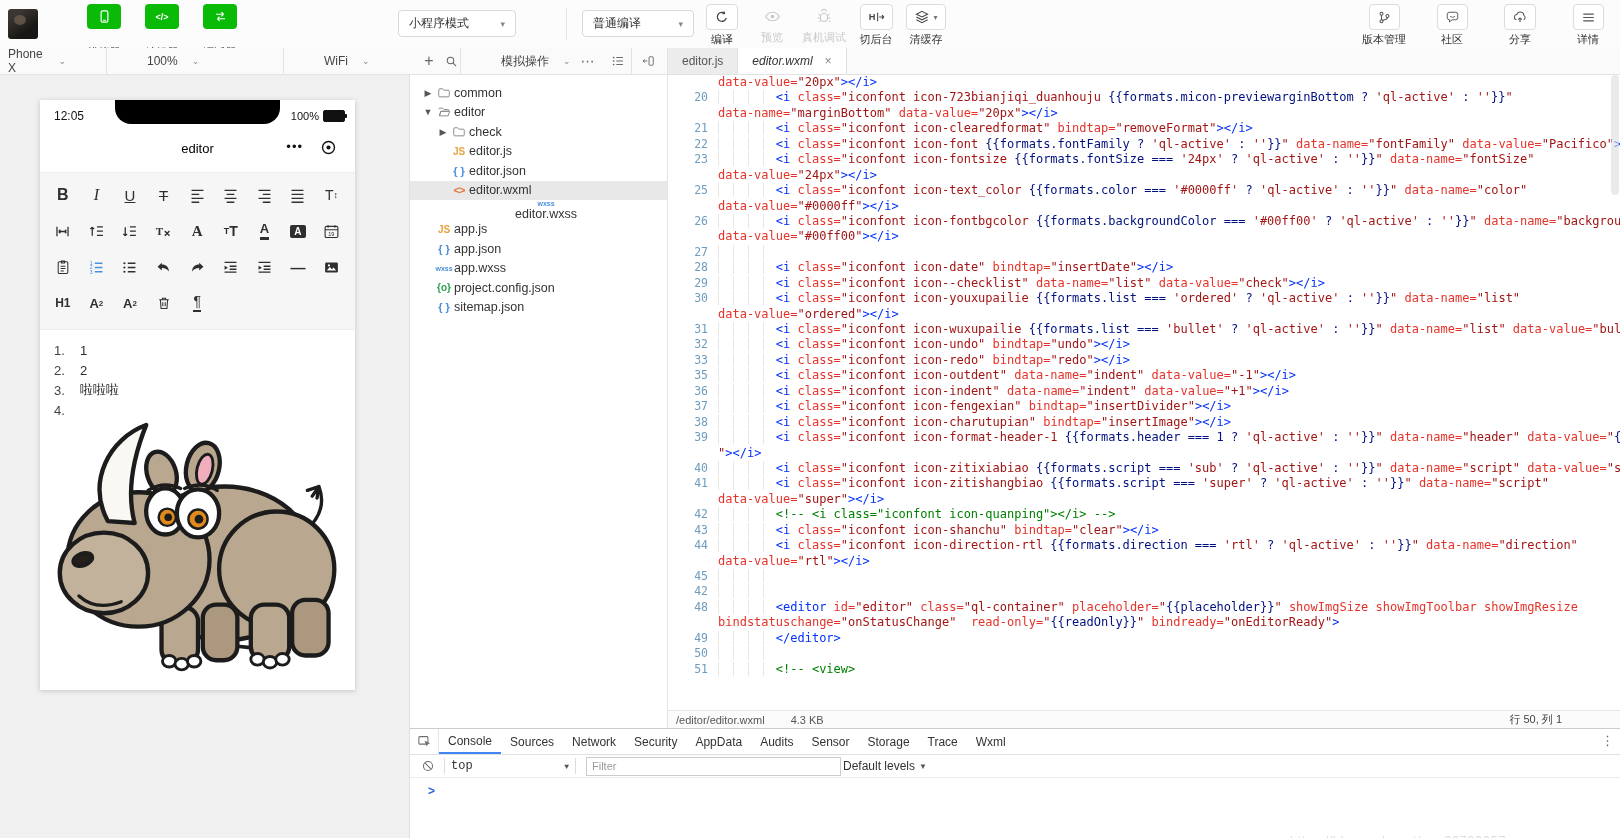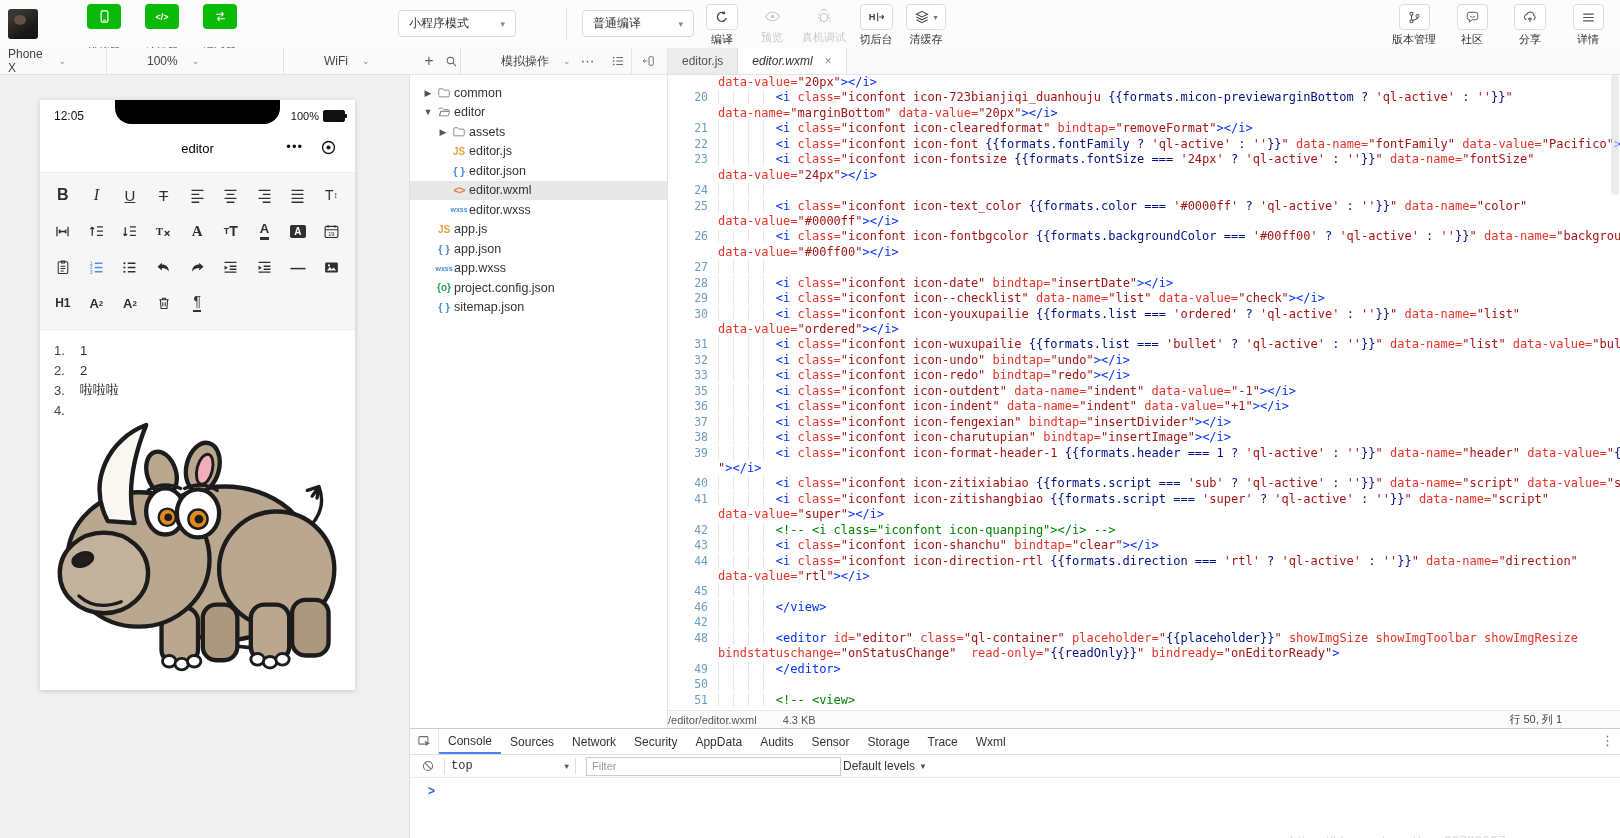--- a/index.html
+++ b/index.html
@@ -72,21 +72,21 @@
   .ct{white-space:pre;color:#222;}
   .ct .tg{color:#0431fa;}
   .ct .at{color:#e5332a;}
   .ct .s{color:#a31515;}
   .ct .ex{color:#001080;}
   .ct .cm{color:#008000;}
   .ct .ind{background:repeating-linear-gradient(to right,#e7e7e7 0 1px,transparent 1px 15px);}
   .vscroll{position:absolute;right:1px;top:0;width:8px;height:120px;background:#dcdcdc;border-radius:4px;opacity:.6;}
   
   .statusbar{position:absolute;left:668px;top:710px;width:952px;height:18px;background:#fbfbfb;border-top:1px solid #e6e6e6;display:flex;align-items:center;font-size:11px;color:#555;box-sizing:border-box;}
-  .statusbar .path{margin-left:0;}
+  .statusbar .path{margin-left:8px;}
   .statusbar .size{margin-left:26px;}
   .statusbar .cursorpos{margin-left:auto;margin-right:58px;color:#444;}
   
   .devtools{position:absolute;left:410px;top:728px;width:1210px;height:110px;background:#fff;border-top:1px solid #ccc;box-sizing:border-box;}
   .dtabs{position:relative;height:25px;border-bottom:1px solid #e0e0e0;display:flex;align-items:center;}
   .dtabs .insp{width:28px;display:flex;justify-content:center;border-right:1px solid #e6e6e6;height:100%;align-items:center;cursor:pointer;}
   .dtab{padding:0 9px;font-size:12px;color:#333;height:100%;display:flex;align-items:center;box-sizing:border-box;cursor:pointer;}
   .dtab.active{border-bottom:2px solid #4285f4;}
   .dmenu{position:absolute;right:6px;top:4px;color:#666;font-size:13px;cursor:pointer;}
   .frow{height:22px;border-bottom:1px solid #ebebeb;display:flex;align-items:center;font-size:12px;color:#333;}
@@ -185,21 +185,21 @@
           <div class="ic">
             <svg viewBox="0 0 20 20" width="16" height="16" fill="none" stroke="#444" stroke-width="1.3">
               <path d="M10 3l7 3.5L10 10 3 6.5z"></path>
               <path d="M3 10l7 3.5 7-3.5M3 13.5L10 17l7-3.5"></path>
             </svg>
             <span class="caret">▾</span>
           </div>
           <div class="lb">清缓存</div>
         </div>
       </div>
-    <div class="row abs" style="right:6px;top:4px;gap:6px;" id="rightBtns">
+    <div class="row abs" style="right:6px;top:4px;gap:16px;" id="rightBtns">
         <div class="action boxed" style="min-width: 52px;">
           <div class="ic">
             <svg viewBox="0 0 20 20" width="15" height="15" fill="none" stroke="#555" stroke-width="1.4">
               <circle cx="6" cy="5" r="2"></circle>
               <circle cx="6" cy="15" r="2"></circle>
               <circle cx="14" cy="8" r="2"></circle>
               <path d="M6 7v6M14 10c0 3.5-5 2.5-7.5 4.5"></path>
             </svg>
           </div>
           <div class="lb">版本管理</div>
@@ -591,21 +591,21 @@
         </span>
         <span>editor</span>
       </div>
       <div class="titem" style="padding-left: 27px;">
         <span class="arrow">▶</span>
         <span class="ficon">
           <svg viewBox="0 0 20 20" width="14" height="14" fill="none" stroke="#8a8a8a" stroke-width="1.4">
             <path d="M2.5 5.5A1.5 1.5 0 0 1 4 4h4l2 2h6a1.5 1.5 0 0 1 1.5 1.5V14A1.5 1.5 0 0 1 16 15.5H4A1.5 1.5 0 0 1 2.5 14z"></path>
           </svg>
         </span>
-        <span>assets</span>
+        <span>check</span>
       </div>
       <div class="titem" style="padding-left: 27px;">
         <span class="arrow"></span>
         <span class="ficon">
           <span class="bjs">JS</span>
         </span>
         <span>editor.js</span>
       </div>
       <div class="titem" style="padding-left: 27px;">
         <span class="arrow"></span>
@@ -614,21 +614,21 @@
         </span>
         <span>editor.json</span>
       </div>
       <div class="titem sel" style="padding-left: 27px;">
         <span class="arrow"></span>
         <span class="ficon">
           <span class="bwxml">&lt;&gt;</span>
         </span>
         <span>editor.wxml</span>
       </div>
-      <div class="titem" style="padding-left: 27px;">
+      <div class="titem" style="padding-left: 15px; flex-direction: column;">
         <span class="arrow"></span>
         <span class="ficon">
           <span class="bwxss">wxss</span>
         </span>
         <span>editor.wxss</span>
       </div>
       <div class="titem" style="padding-left: 12px;">
         <span class="arrow"></span>
         <span class="ficon">
           <span class="bjs">JS</span>
@@ -667,21 +667,20 @@
 
   <div class="codepanel" id="codePanel">
     <div class="vscroll"></div>
   <div class="crow"><span class="ln"></span><span class="ct"><span class="at">data-value</span><span class="at">=</span><span class="s">"20px"</span><span class="tg">&gt;</span><span class="tg">&lt;/i</span><span class="tg">&gt;</span></span></div>
       <div class="crow"><span class="ln">20</span><span class="ct"><span class="ind">&nbsp;&nbsp;&nbsp;&nbsp;&nbsp;&nbsp;&nbsp;&nbsp;</span><span class="tg">&lt;i</span> <span class="at">class</span><span class="at">=</span><span class="s">"iconfont icon-723bianjiqi_duanhouju </span><span class="ex">{{formats.micon-previewarginBottom ? </span><span class="s">'ql-active'</span><span class="ex"> : </span><span class="s">''</span><span class="ex">}}</span><span class="s">"</span></span></div>
       <div class="crow"><span class="ln"></span><span class="ct"><span class="at">data-name</span><span class="at">=</span><span class="s">"marginBottom"</span> <span class="at">data-value</span><span class="at">=</span><span class="s">"20px"</span><span class="tg">&gt;</span><span class="tg">&lt;/i</span><span class="tg">&gt;</span></span></div>
       <div class="crow"><span class="ln">21</span><span class="ct"><span class="ind">&nbsp;&nbsp;&nbsp;&nbsp;&nbsp;&nbsp;&nbsp;&nbsp;</span><span class="tg">&lt;i</span> <span class="at">class</span><span class="at">=</span><span class="s">"iconfont icon-clearedformat"</span> <span class="at">bindtap</span><span class="at">=</span><span class="s">"removeFormat"</span><span class="tg">&gt;</span><span class="tg">&lt;/i</span><span class="tg">&gt;</span></span></div>
       <div class="crow"><span class="ln">22</span><span class="ct"><span class="ind">&nbsp;&nbsp;&nbsp;&nbsp;&nbsp;&nbsp;&nbsp;&nbsp;</span><span class="tg">&lt;i</span> <span class="at">class</span><span class="at">=</span><span class="s">"iconfont icon-font </span><span class="ex">{{formats.fontFamily ? </span><span class="s">'ql-active'</span><span class="ex"> : </span><span class="s">''</span><span class="ex">}}</span><span class="s">"</span> <span class="at">data-name</span><span class="at">=</span><span class="s">"fontFamily"</span> <span class="at">data-value</span><span class="at">=</span><span class="s">"Pacifico"</span><span class="tg">&gt;</span></span></div>
       <div class="crow"><span class="ln">23</span><span class="ct"><span class="ind">&nbsp;&nbsp;&nbsp;&nbsp;&nbsp;&nbsp;&nbsp;&nbsp;</span><span class="tg">&lt;i</span> <span class="at">class</span><span class="at">=</span><span class="s">"iconfont icon-fontsize </span><span class="ex">{{formats.fontSize === </span><span class="s">'24px'</span><span class="ex"> ? </span><span class="s">'ql-active'</span><span class="ex"> : </span><span class="s">''</span><span class="ex">}}</span><span class="s">"</span> <span class="at">data-name</span><span class="at">=</span><span class="s">"fontSize"</span></span></div>
       <div class="crow"><span class="ln"></span><span class="ct"><span class="at">data-value</span><span class="at">=</span><span class="s">"24px"</span><span class="tg">&gt;</span><span class="tg">&lt;/i</span><span class="tg">&gt;</span></span></div>
-      <div class="crow"><span class="ln">24</span><span class="ct"><span class="ind">&nbsp;&nbsp;&nbsp;&nbsp;&nbsp;&nbsp;&nbsp;&nbsp;</span></span></div>
       <div class="crow"><span class="ln">25</span><span class="ct"><span class="ind">&nbsp;&nbsp;&nbsp;&nbsp;&nbsp;&nbsp;&nbsp;&nbsp;</span><span class="tg">&lt;i</span> <span class="at">class</span><span class="at">=</span><span class="s">"iconfont icon-text_color </span><span class="ex">{{formats.color === </span><span class="s">'#0000ff'</span><span class="ex"> ? </span><span class="s">'ql-active'</span><span class="ex"> : </span><span class="s">''</span><span class="ex">}}</span><span class="s">"</span> <span class="at">data-name</span><span class="at">=</span><span class="s">"color"</span></span></div>
       <div class="crow"><span class="ln"></span><span class="ct"><span class="at">data-value</span><span class="at">=</span><span class="s">"#0000ff"</span><span class="tg">&gt;</span><span class="tg">&lt;/i</span><span class="tg">&gt;</span></span></div>
       <div class="crow"><span class="ln">26</span><span class="ct"><span class="ind">&nbsp;&nbsp;&nbsp;&nbsp;&nbsp;&nbsp;&nbsp;&nbsp;</span><span class="tg">&lt;i</span> <span class="at">class</span><span class="at">=</span><span class="s">"iconfont icon-fontbgcolor </span><span class="ex">{{formats.backgroundColor === </span><span class="s">'#00ff00'</span><span class="ex"> ? </span><span class="s">'ql-active'</span><span class="ex"> : </span><span class="s">''</span><span class="ex">}}</span><span class="s">"</span> <span class="at">data-name</span><span class="at">=</span><span class="s">"backgroundColor"</span></span></div>
       <div class="crow"><span class="ln"></span><span class="ct"><span class="at">data-value</span><span class="at">=</span><span class="s">"#00ff00"</span><span class="tg">&gt;</span><span class="tg">&lt;/i</span><span class="tg">&gt;</span></span></div>
       <div class="crow"><span class="ln">27</span><span class="ct"><span class="ind">&nbsp;&nbsp;&nbsp;&nbsp;&nbsp;&nbsp;&nbsp;&nbsp;</span></span></div>
       <div class="crow"><span class="ln">28</span><span class="ct"><span class="ind">&nbsp;&nbsp;&nbsp;&nbsp;&nbsp;&nbsp;&nbsp;&nbsp;</span><span class="tg">&lt;i</span> <span class="at">class</span><span class="at">=</span><span class="s">"iconfont icon-date"</span> <span class="at">bindtap</span><span class="at">=</span><span class="s">"insertDate"</span><span class="tg">&gt;</span><span class="tg">&lt;/i</span><span class="tg">&gt;</span></span></div>
       <div class="crow"><span class="ln">29</span><span class="ct"><span class="ind">&nbsp;&nbsp;&nbsp;&nbsp;&nbsp;&nbsp;&nbsp;&nbsp;</span><span class="tg">&lt;i</span> <span class="at">class</span><span class="at">=</span><span class="s">"iconfont icon--checklist"</span> <span class="at">data-name</span><span class="at">=</span><span class="s">"list"</span> <span class="at">data-value</span><span class="at">=</span><span class="s">"check"</span><span class="tg">&gt;</span><span class="tg">&lt;/i</span><span class="tg">&gt;</span></span></div>
       <div class="crow"><span class="ln">30</span><span class="ct"><span class="ind">&nbsp;&nbsp;&nbsp;&nbsp;&nbsp;&nbsp;&nbsp;&nbsp;</span><span class="tg">&lt;i</span> <span class="at">class</span><span class="at">=</span><span class="s">"iconfont icon-youxupailie </span><span class="ex">{{formats.list === </span><span class="s">'ordered'</span><span class="ex"> ? </span><span class="s">'ql-active'</span><span class="ex"> : </span><span class="s">''</span><span class="ex">}}</span><span class="s">"</span> <span class="at">data-name</span><span class="at">=</span><span class="s">"list"</span></span></div>
       <div class="crow"><span class="ln"></span><span class="ct"><span class="at">data-value</span><span class="at">=</span><span class="s">"ordered"</span><span class="tg">&gt;</span><span class="tg">&lt;/i</span><span class="tg">&gt;</span></span></div>
       <div class="crow"><span class="ln">31</span><span class="ct"><span class="ind">&nbsp;&nbsp;&nbsp;&nbsp;&nbsp;&nbsp;&nbsp;&nbsp;</span><span class="tg">&lt;i</span> <span class="at">class</span><span class="at">=</span><span class="s">"iconfont icon-wuxupailie </span><span class="ex">{{formats.list === </span><span class="s">'bullet'</span><span class="ex"> ? </span><span class="s">'ql-active'</span><span class="ex"> : </span><span class="s">''</span><span class="ex">}}</span><span class="s">"</span> <span class="at">data-name</span><span class="at">=</span><span class="s">"list"</span> <span class="at">data-value</span><span class="at">=</span><span class="s">"bullet"</span></span></div>
@@ -694,21 +693,20 @@
       <div class="crow"><span class="ln">39</span><span class="ct"><span class="ind">&nbsp;&nbsp;&nbsp;&nbsp;&nbsp;&nbsp;&nbsp;&nbsp;</span><span class="tg">&lt;i</span> <span class="at">class</span><span class="at">=</span><span class="s">"iconfont icon-format-header-1 </span><span class="ex">{{formats.header === 1 ? </span><span class="s">'ql-active'</span><span class="ex"> : </span><span class="s">''</span><span class="ex">}}</span><span class="s">"</span> <span class="at">data-name</span><span class="at">=</span><span class="s">"header"</span> <span class="at">data-value</span><span class="at">=</span><span class="s">"</span><span class="ex">{{1}}</span></span></div>
       <div class="crow"><span class="ln"></span><span class="ct"><span class="s">"</span><span class="tg">&gt;</span><span class="tg">&lt;/i</span><span class="tg">&gt;</span></span></div>
       <div class="crow"><span class="ln">40</span><span class="ct"><span class="ind">&nbsp;&nbsp;&nbsp;&nbsp;&nbsp;&nbsp;&nbsp;&nbsp;</span><span class="tg">&lt;i</span> <span class="at">class</span><span class="at">=</span><span class="s">"iconfont icon-zitixiabiao </span><span class="ex">{{formats.script === </span><span class="s">'sub'</span><span class="ex"> ? </span><span class="s">'ql-active'</span><span class="ex"> : </span><span class="s">''</span><span class="ex">}}</span><span class="s">"</span> <span class="at">data-name</span><span class="at">=</span><span class="s">"script"</span> <span class="at">data-value</span><span class="at">=</span><span class="s">"sub"</span></span></div>
       <div class="crow"><span class="ln">41</span><span class="ct"><span class="ind">&nbsp;&nbsp;&nbsp;&nbsp;&nbsp;&nbsp;&nbsp;&nbsp;</span><span class="tg">&lt;i</span> <span class="at">class</span><span class="at">=</span><span class="s">"iconfont icon-zitishangbiao </span><span class="ex">{{formats.script === </span><span class="s">'super'</span><span class="ex"> ? </span><span class="s">'ql-active'</span><span class="ex"> : </span><span class="s">''</span><span class="ex">}}</span><span class="s">"</span> <span class="at">data-name</span><span class="at">=</span><span class="s">"script"</span></span></div>
       <div class="crow"><span class="ln"></span><span class="ct"><span class="at">data-value</span><span class="at">=</span><span class="s">"super"</span><span class="tg">&gt;</span><span class="tg">&lt;/i</span><span class="tg">&gt;</span></span></div>
       <div class="crow"><span class="ln">42</span><span class="ct"><span class="ind">&nbsp;&nbsp;&nbsp;&nbsp;&nbsp;&nbsp;&nbsp;&nbsp;</span><span class="cm">&lt;!-- &lt;i class="iconfont icon-quanping"&gt;&lt;/i&gt; --&gt;</span></span></div>
       <div class="crow"><span class="ln">43</span><span class="ct"><span class="ind">&nbsp;&nbsp;&nbsp;&nbsp;&nbsp;&nbsp;&nbsp;&nbsp;</span><span class="tg">&lt;i</span> <span class="at">class</span><span class="at">=</span><span class="s">"iconfont icon-shanchu"</span> <span class="at">bindtap</span><span class="at">=</span><span class="s">"clear"</span><span class="tg">&gt;</span><span class="tg">&lt;/i</span><span class="tg">&gt;</span></span></div>
       <div class="crow"><span class="ln">44</span><span class="ct"><span class="ind">&nbsp;&nbsp;&nbsp;&nbsp;&nbsp;&nbsp;&nbsp;&nbsp;</span><span class="tg">&lt;i</span> <span class="at">class</span><span class="at">=</span><span class="s">"iconfont icon-direction-rtl </span><span class="ex">{{formats.direction === </span><span class="s">'rtl'</span><span class="ex"> ? </span><span class="s">'ql-active'</span><span class="ex"> : </span><span class="s">''</span><span class="ex">}}</span><span class="s">"</span> <span class="at">data-name</span><span class="at">=</span><span class="s">"direction"</span></span></div>
       <div class="crow"><span class="ln"></span><span class="ct"><span class="at">data-value</span><span class="at">=</span><span class="s">"rtl"</span><span class="tg">&gt;</span><span class="tg">&lt;/i</span><span class="tg">&gt;</span></span></div>
       <div class="crow"><span class="ln">45</span><span class="ct"><span class="ind">&nbsp;&nbsp;&nbsp;&nbsp;&nbsp;&nbsp;&nbsp;&nbsp;</span></span></div>
-      <div class="crow"><span class="ln">46</span><span class="ct"><span class="ind">&nbsp;&nbsp;&nbsp;&nbsp;&nbsp;&nbsp;&nbsp;&nbsp;</span><span class="tg">&lt;/view</span><span class="tg">&gt;</span></span></div>
       <div class="crow"><span class="ln">42</span><span class="ct"><span class="ind">&nbsp;&nbsp;&nbsp;&nbsp;&nbsp;&nbsp;&nbsp;&nbsp;</span></span></div>
       <div class="crow"><span class="ln">48</span><span class="ct"><span class="ind">&nbsp;&nbsp;&nbsp;&nbsp;&nbsp;&nbsp;&nbsp;&nbsp;</span><span class="tg">&lt;editor</span> <span class="at">id</span><span class="at">=</span><span class="s">"editor"</span> <span class="at">class</span><span class="at">=</span><span class="s">"ql-container"</span> <span class="at">placeholder</span><span class="at">=</span><span class="s">"</span><span class="ex">{{placeholder}}</span><span class="s">"</span> <span class="at">showImgSize</span> <span class="at">showImgToolbar</span> <span class="at">showImgResize</span></span></div>
       <div class="crow"><span class="ln"></span><span class="ct"><span class="at">bindstatuschange</span><span class="at">=</span><span class="s">"onStatusChange"</span>  <span class="at">read-only</span><span class="at">=</span><span class="s">"</span><span class="ex">{{readOnly}}</span><span class="s">"</span> <span class="at">bindready</span><span class="at">=</span><span class="s">"onEditorReady"</span><span class="tg">&gt;</span></span></div>
       <div class="crow"><span class="ln">49</span><span class="ct"><span class="ind">&nbsp;&nbsp;&nbsp;&nbsp;&nbsp;&nbsp;&nbsp;&nbsp;</span><span class="tg">&lt;/editor</span><span class="tg">&gt;</span></span></div>
       <div class="crow"><span class="ln">50</span><span class="ct"><span class="ind">&nbsp;&nbsp;&nbsp;&nbsp;&nbsp;&nbsp;&nbsp;&nbsp;</span></span></div>
       <div class="crow"><span class="ln">51</span><span class="ct"><span class="ind">&nbsp;&nbsp;&nbsp;&nbsp;&nbsp;&nbsp;&nbsp;&nbsp;</span><span class="cm">&lt;!-- &lt;view&gt;</span></span></div>
     </div>
 
   <div class="statusbar">
     <span class="path">/editor/editor.wxml</span>

